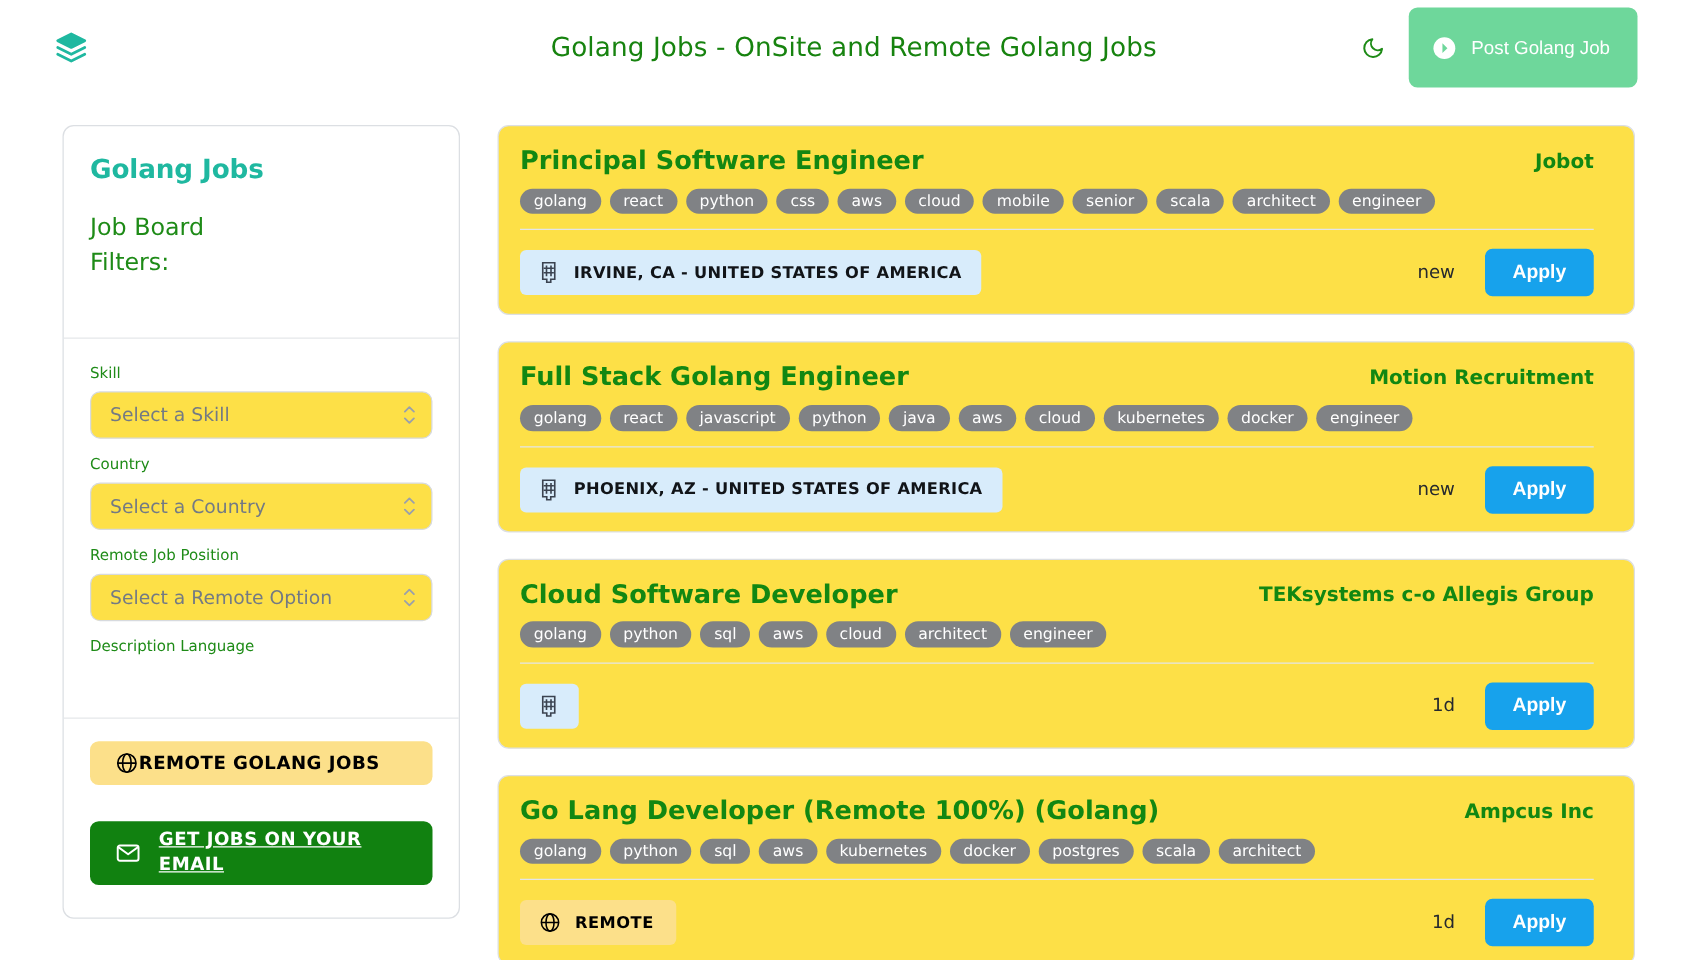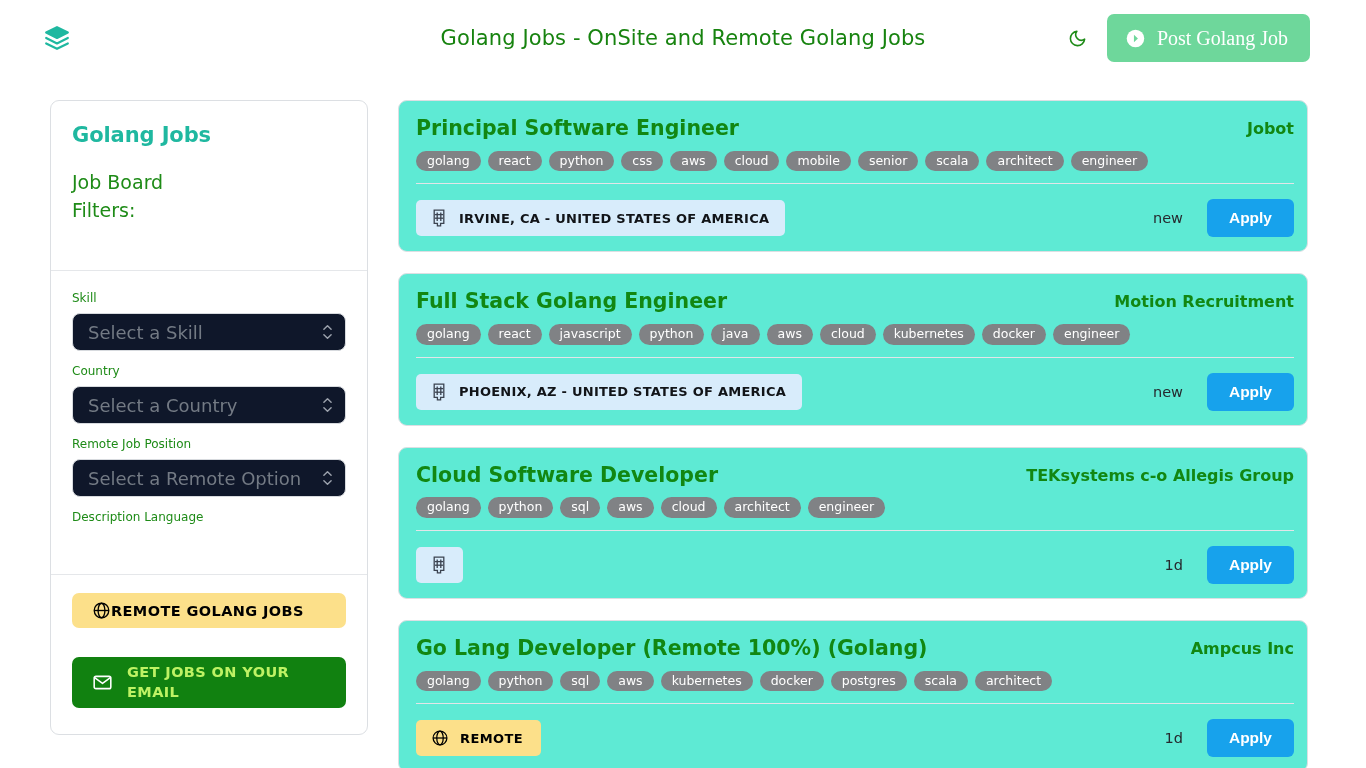--- a/index.html
+++ b/index.html
@@ -55,24 +55,24 @@
     background: none; border: none;
   }
   .post-job-btn {
     display: flex;
     align-items: center;
     gap: 11px;
     background: #6ed79b;
     color: #ffffff;
     border: none;
     border-radius: 7px;
-    height: 48px;
+    height: 64px;
     padding: 0 22px 0 18px;
-    font-size: 20px;
-    font-family: Liberation Serif, serif;
+    font-size: 15px;
+    font-family: Liberation Sans, sans-serif;
     cursor: pointer;
   }
   .post-job-label { line-height: 1; }
 
   
   .layout {
     display: flex;
     align-items: flex-start;
     padding: 24px 58px 0 50px;
     gap: 30px;
@@ -113,25 +113,25 @@
     color: #1e8b17;
     margin-bottom: 8px;
   }
   .filter-group + .filter-group { margin-top: 13px; }
 
   .select-box {
     position: relative;
     height: 38px;
     border: 1px solid #d7dade;
     border-radius: 8px;
-    background: #0f172a;
+    background: #fde047;
     display: flex;
     align-items: center;
     padding: 0 34px 0 15px;
-    font-size: 18px;
+    font-size: 15px;
     color: #737a84;
     cursor: pointer;
   }
   .select-caret {
     position: absolute;
     right: 13px;
     top: 50%;
     transform: translateY(-50%);
     display: flex;
     flex-direction: column;
@@ -164,35 +164,36 @@
     border: none;
     border-radius: 7px;
     min-height: 48px;
     display: flex;
     align-items: center;
     gap: 14px;
     padding: 6px 20px;
     font-size: 14.5px;
     font-weight: bold;
     letter-spacing: 0.4px;
-    color: #bef264;
+    color: #ffffff;
     text-align: left;
     cursor: pointer;
     font-family: "DejaVu Sans", "Liberation Sans", sans-serif;
+    text-decoration: underline;
   }
   .btn-email-label { line-height: 1.35; }
 
   
   .joblist { flex: 1; min-width: 0; }
 
   .job-card {
     border: 1px solid #dcdfe3;
     border-radius: 9px;
-    background: #5eead4;
-    padding: 16px 13px 14px 17px;
+    background: #fde047;
+    padding: 16px 32px 14px 17px;
   }
   .job-card + .job-card { margin-top: 21px; }
 
   .job-top {
     display: flex;
     align-items: flex-start;
     justify-content: space-between;
     gap: 20px;
   }
   .job-title {

